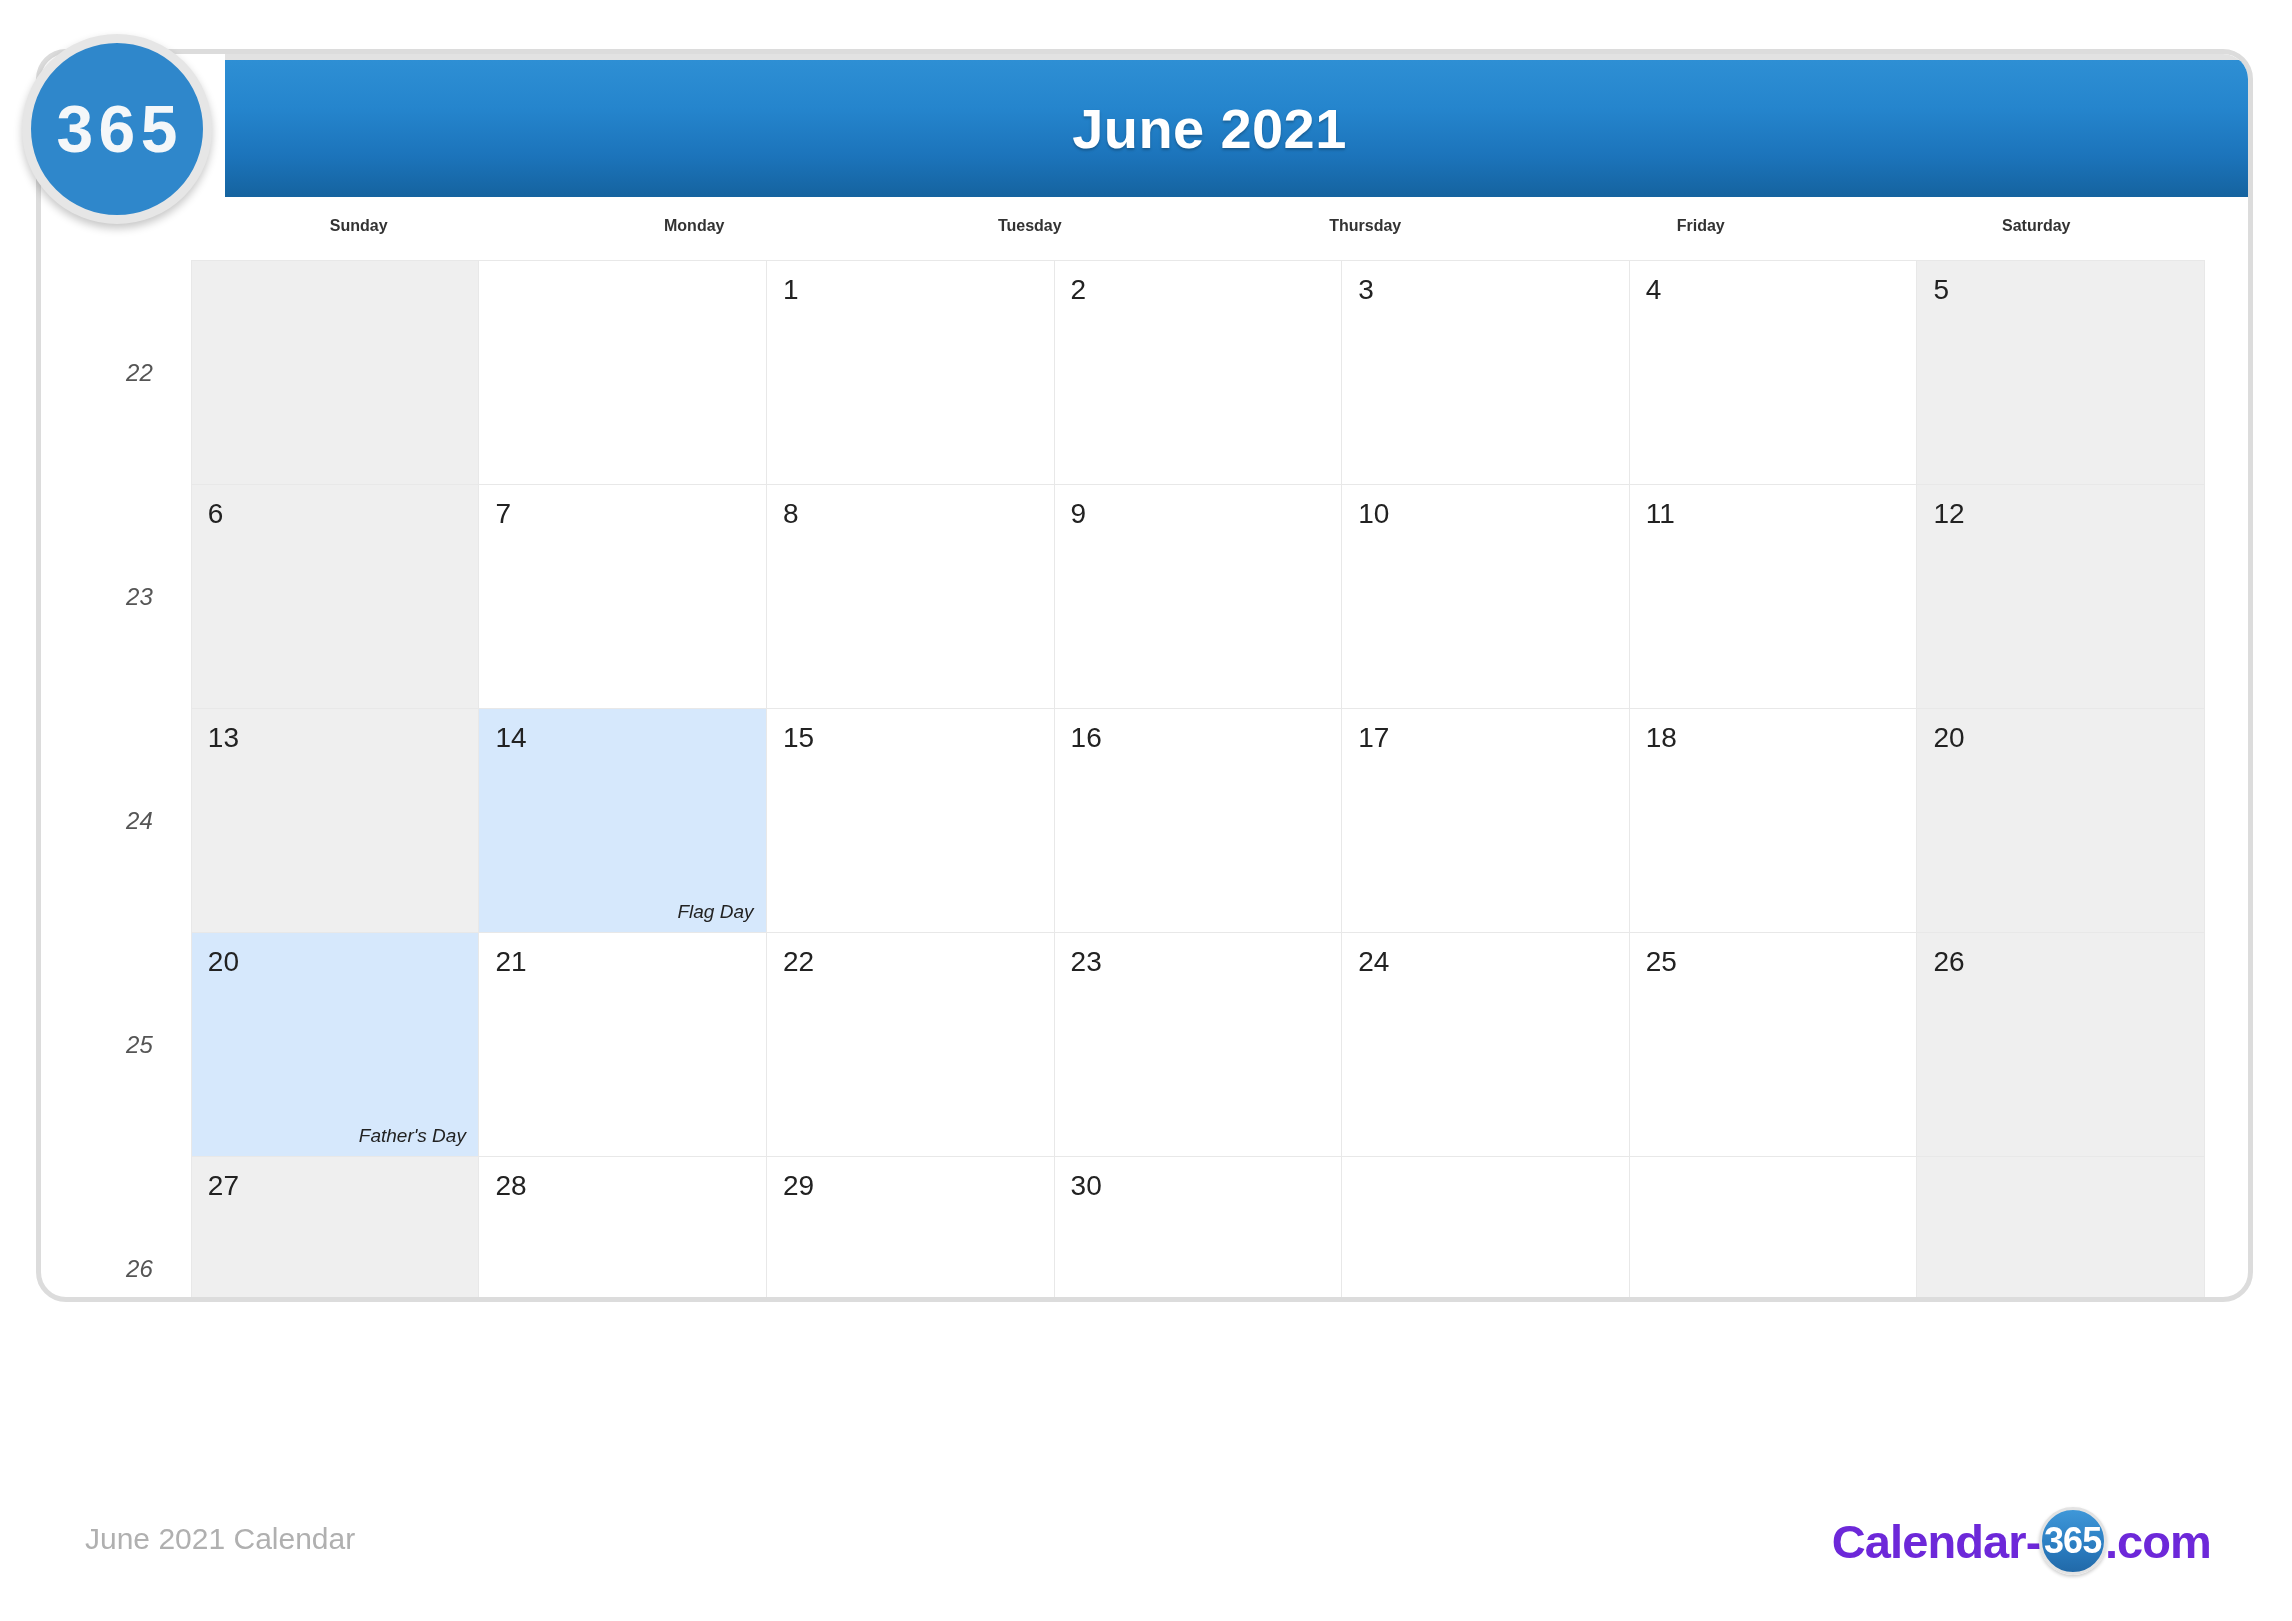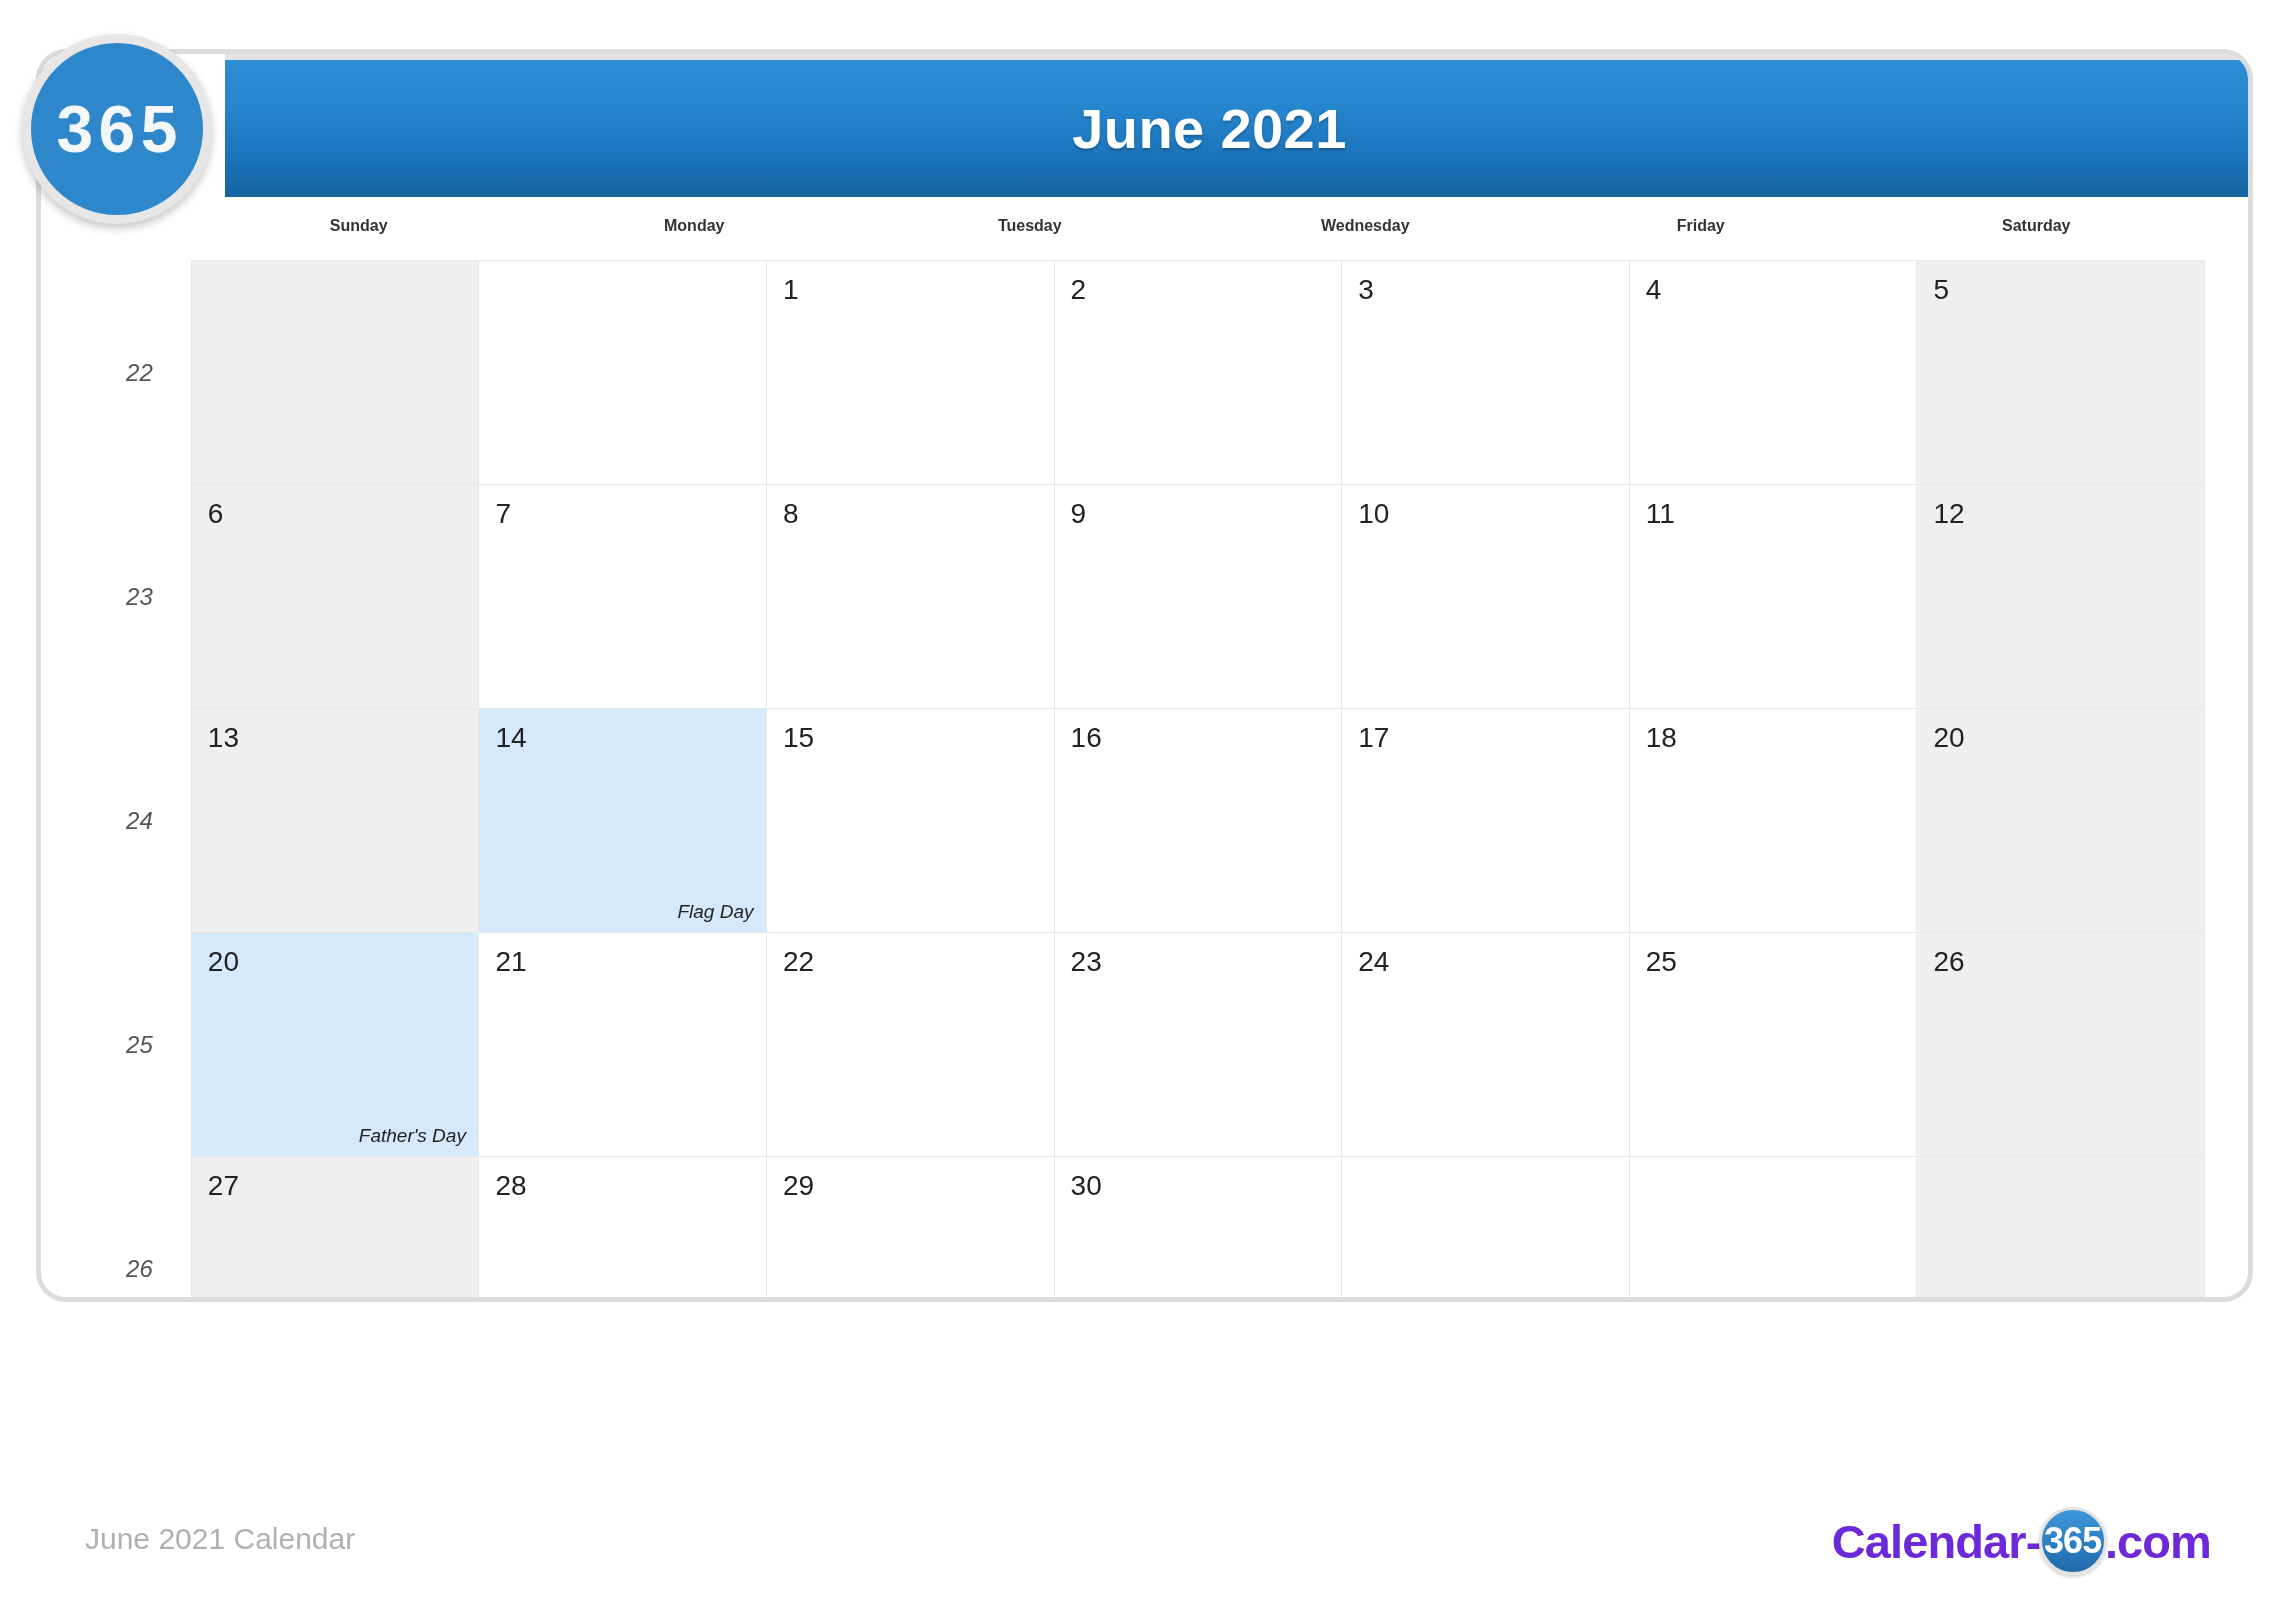--- a/index.html
+++ b/index.html
@@ -233,21 +233,21 @@
     </div>
 
     <div class="cal-wrap">
 
       <div class="watermark">365</div>
 
       <div class="weekday-row" id="weekday-row">
           <div class="weekday-cell">Sunday</div>
           <div class="weekday-cell">Monday</div>
           <div class="weekday-cell">Tuesday</div>
-          <div class="weekday-cell">Wednesday</div>
+          <div class="weekday-cell">Thursday</div>
           <div class="weekday-cell">Friday</div>
           <div class="weekday-cell">Saturday</div>
         </div>
 
       <div class="grid-area">
         <table class="cal">
           <tbody id="cal-body">
               <tr>
                 <td class="wk">22</td>
                 <td class="day blank"></td>

